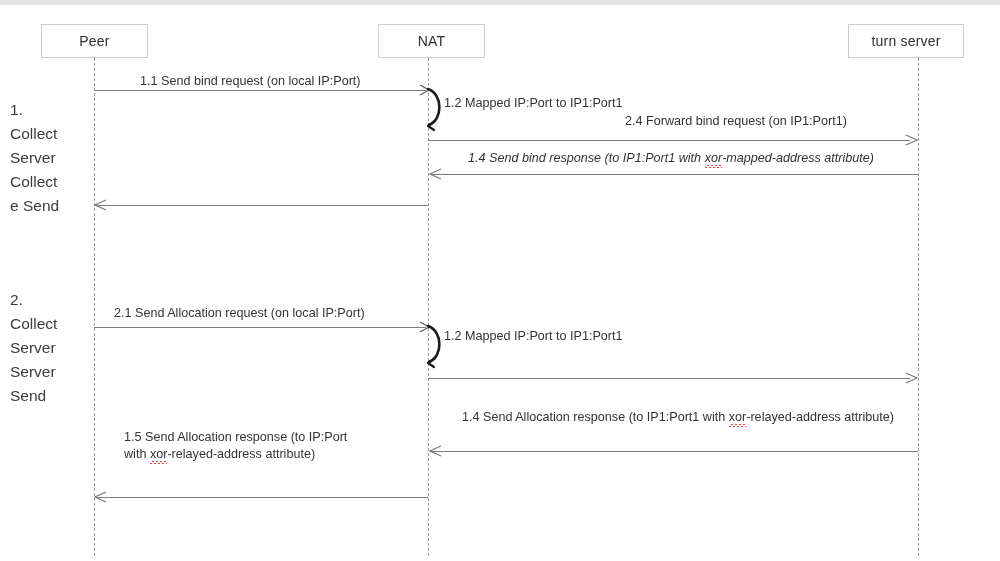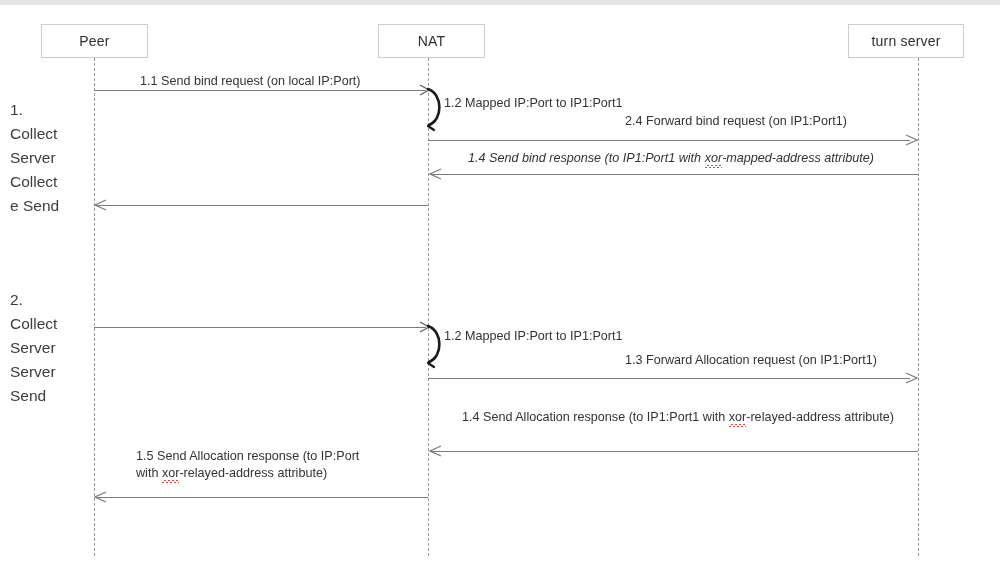--- a/index.html
+++ b/index.html
@@ -187,52 +187,52 @@
     </svg>
   </div>
 
   <div class="msg-line" style="left:96px; top:205px; width:332px;"></div>
   <div class="arrow-head" style="left:93px; top:199px;">
     <svg width="14" height="12" viewBox="0 0 14 12">
       <path d="M13 1 L2 6 L13 11" fill="none" stroke="#7b7b7b" stroke-width="1.3"></path>
     </svg>
   </div>
 
+  <div class="msg-label" style="left:114px; top:305px;">2.1 Send Allocation request (on local IP:Port)</div>
   <div class="msg-line" style="left:94px; top:327px; width:332px;"></div>
   <div class="arrow-head" style="left:419px; top:321px;">
     <svg width="12" height="12" viewBox="0 0 12 12">
       <path d="M1 1 L10 6 L1 11" fill="none" stroke="#5f5f5f" stroke-width="1.3"></path>
     </svg>
   </div>
 
   <div class="self-loop" style="left:423px; top:323px;">
     <svg width="26" height="46" viewBox="0 0 26 46">
       <path d="M5 3 C 20 8, 20 34, 6 39" fill="none" stroke="#1a1a1a" stroke-width="2.6" stroke-linecap="round"></path>
       <path d="M12 35 L5 40 L11 44" fill="none" stroke="#1a1a1a" stroke-width="2.2" stroke-linecap="round" stroke-linejoin="round"></path>
     </svg>
   </div>
   <div class="msg-label" style="left:444px; top:328px;">1.2 Mapped IP:Port to IP1:Port1</div>
 
-  <div class="msg-label" style="left:625px; top:352px;">1.3 Forward Allocation request (on IP1:Port1)</div>
   <div class="msg-line" style="left:428px; top:378px; width:482px;"></div>
   <div class="arrow-head" style="left:905px; top:372px;">
     <svg width="14" height="12" viewBox="0 0 14 12">
       <path d="M1 1 L12 6 L1 11" fill="none" stroke="#7b7b7b" stroke-width="1.3"></path>
     </svg>
   </div>
 
   <div class="msg-label" style="left:462px; top:409px;">1.4 Send Allocation response (to IP1:Port1 with <span class="sq">xor</span>-relayed-address attribute)</div>
   <div class="msg-line" style="left:430px; top:451px; width:488px;"></div>
   <div class="arrow-head" style="left:428px; top:445px;">
     <svg width="14" height="12" viewBox="0 0 14 12">
       <path d="M13 1 L2 6 L13 11" fill="none" stroke="#7b7b7b" stroke-width="1.3"></path>
     </svg>
   </div>
 
-  <div class="msg-label" style="left:124px; top:448px;margin-left:12px;">1.5 Send Allocation response (to IP:Port
+  <div class="msg-label" style="left:124px; top:429px;">1.5 Send Allocation response (to IP:Port
 with <span class="sq">xor</span>-relayed-address attribute)</div>
   <div class="msg-line" style="left:96px; top:497px; width:332px;"></div>
   <div class="arrow-head" style="left:93px; top:491px;">
     <svg width="14" height="12" viewBox="0 0 14 12">
       <path d="M13 1 L2 6 L13 11" fill="none" stroke="#7b7b7b" stroke-width="1.3"></path>
     </svg>
   </div>
 
 </div>
 

